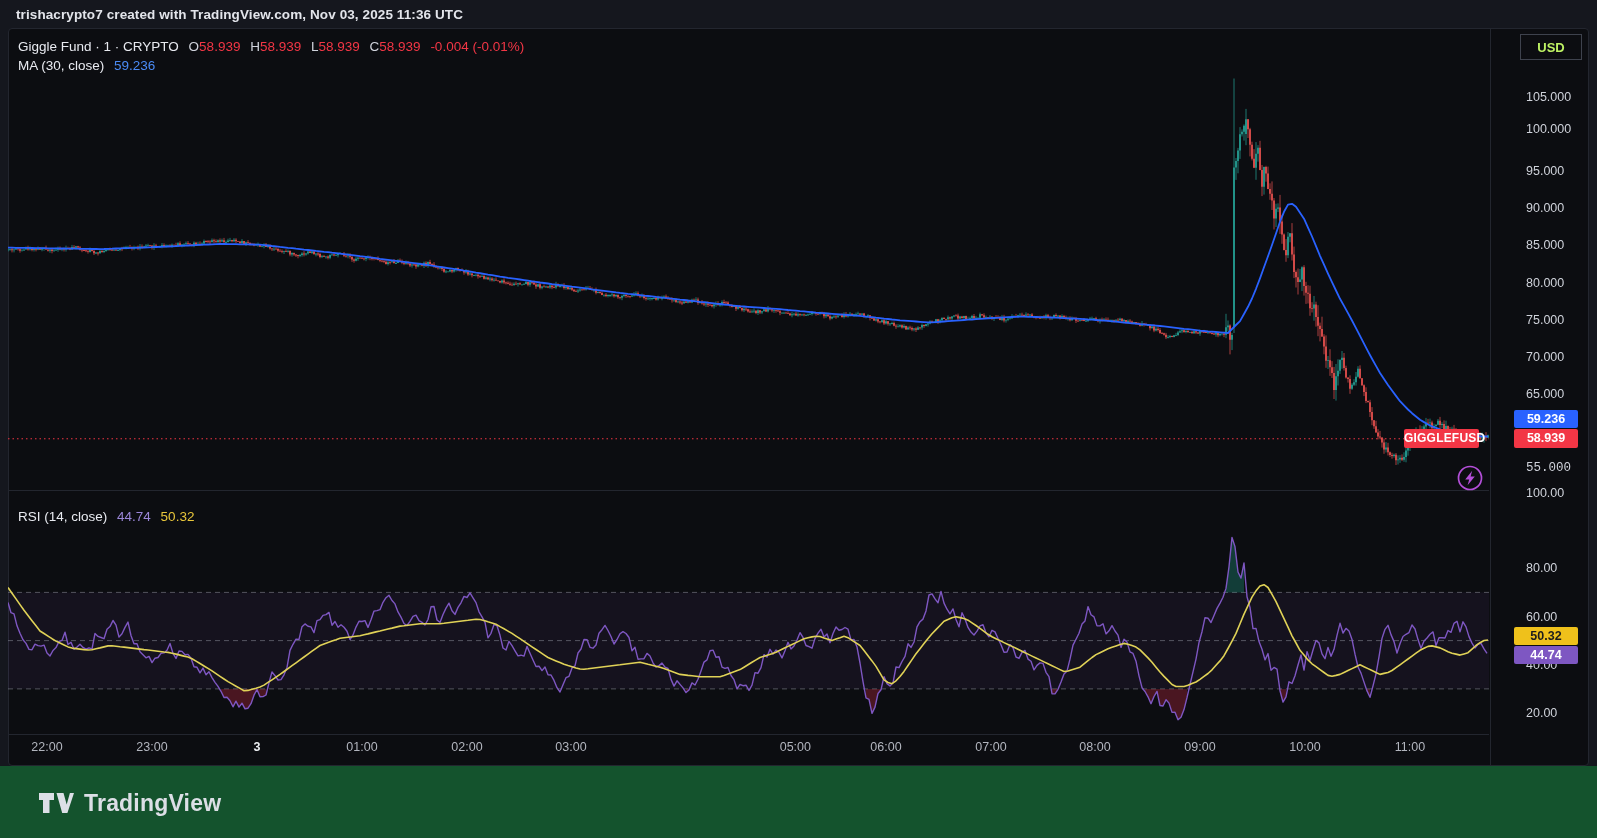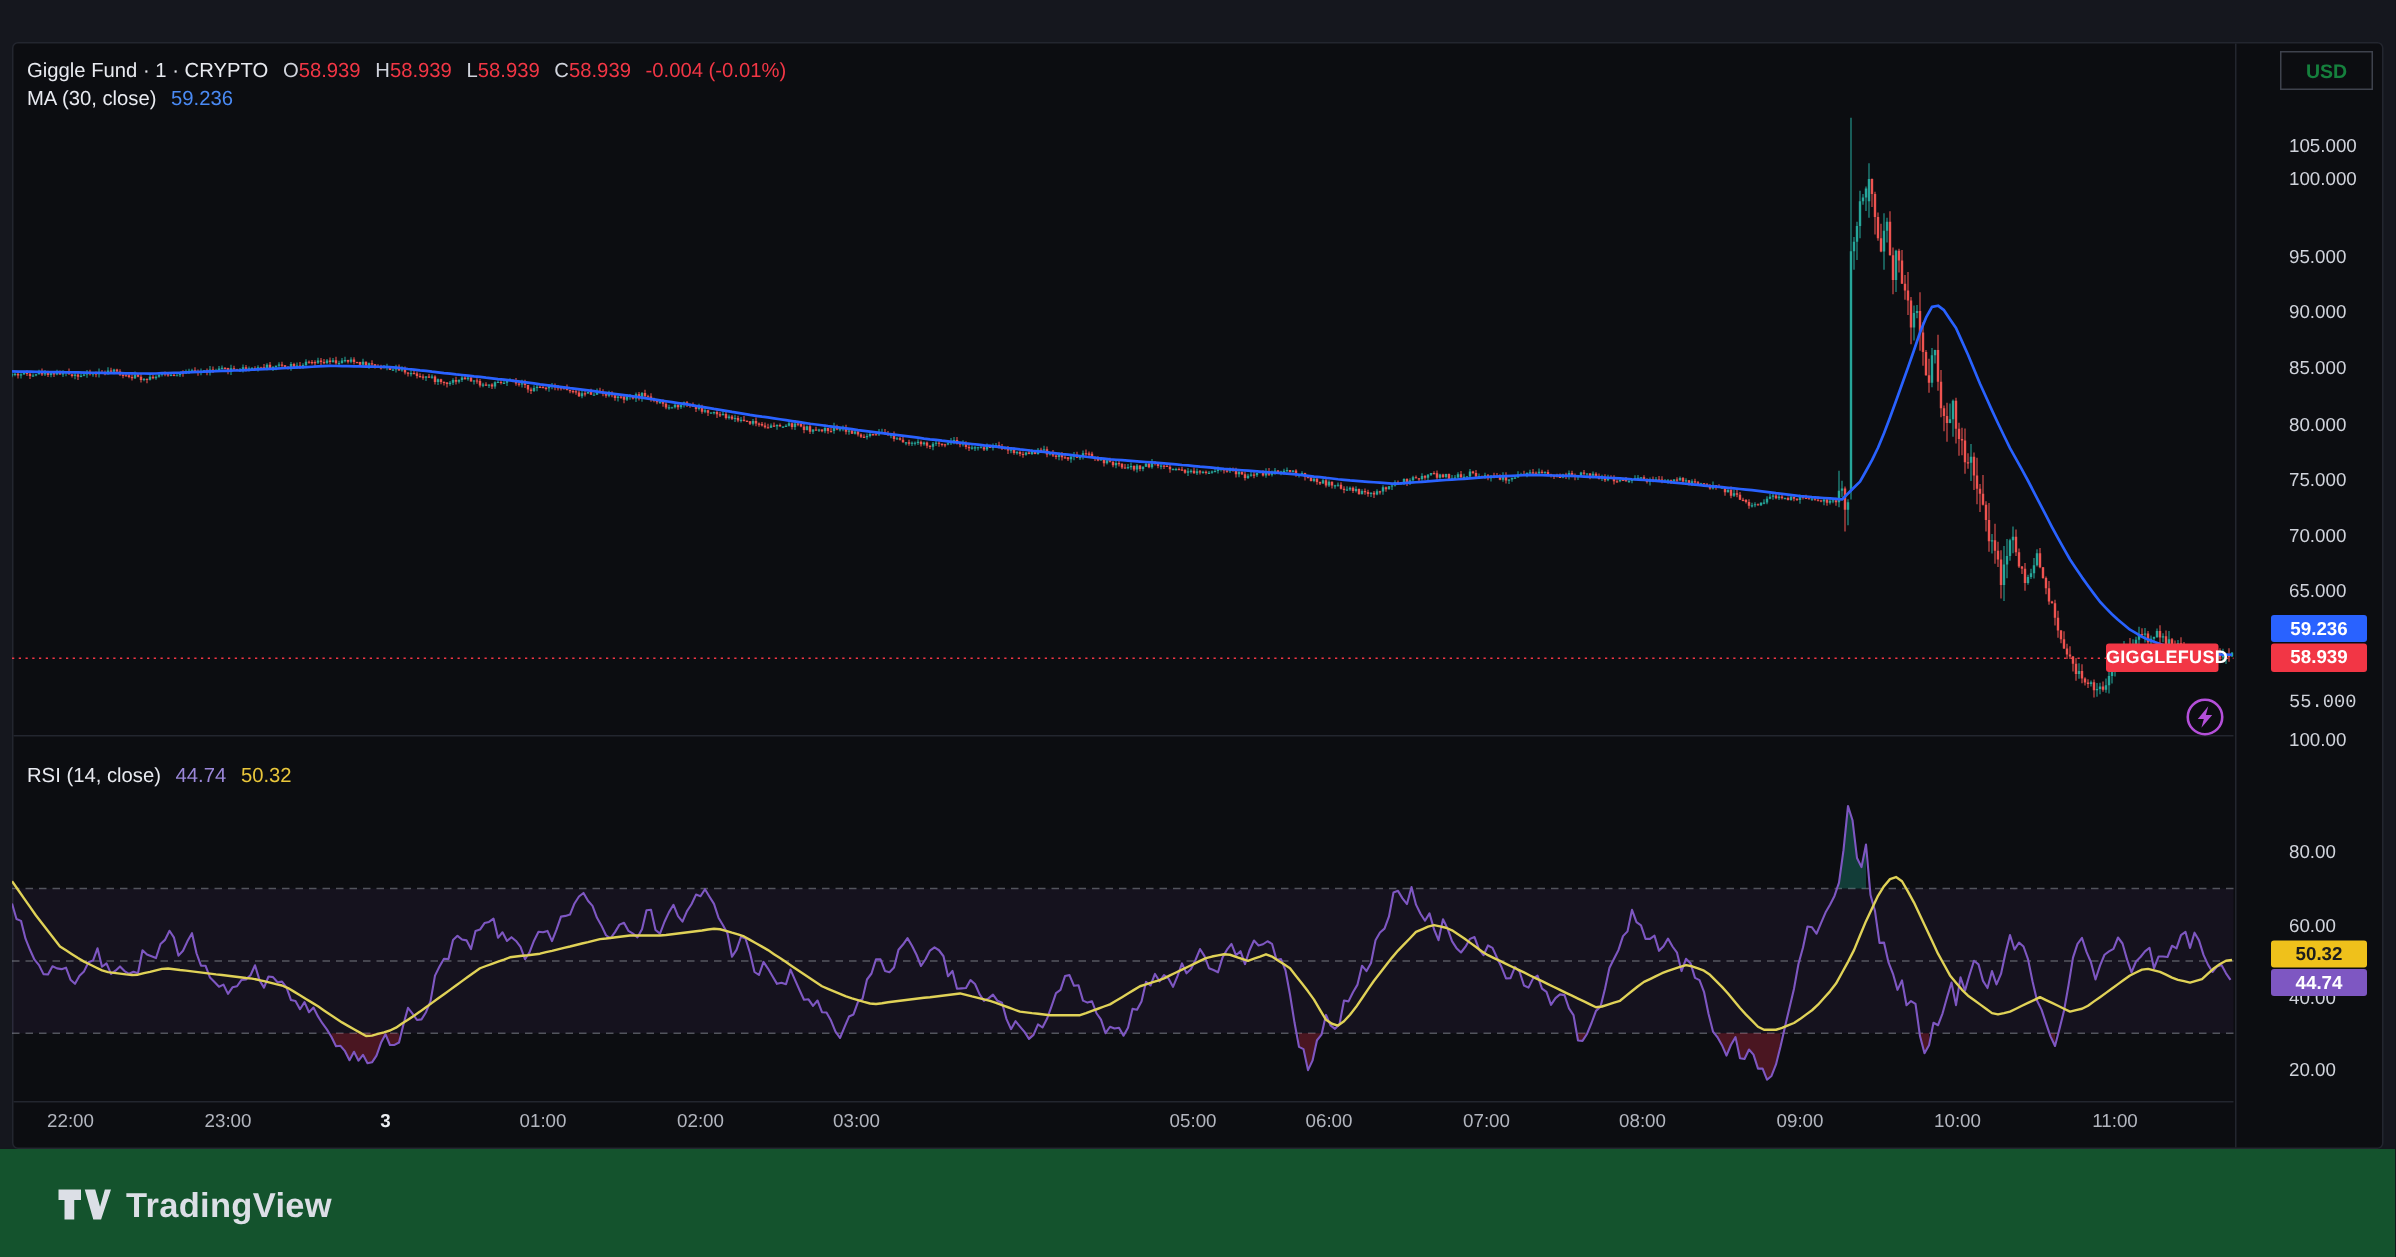--- a/index.html
+++ b/index.html
@@ -23,31 +23,32 @@
   .time-label.bold{font-weight:700;color:#eceef2;}
   .badge{position:absolute;left:1514px;width:64px;height:18px;border-radius:2px;text-align:center;
          font-size:12.5px;font-weight:600;line-height:18px;color:#fff;}
   .badge.blue{background:#2962ff;top:410px;}
   .badge.red{background:#f23645;top:429px;height:19px;line-height:19px;}
   .badge.yellow{background:#efc11b;color:#1d1d1d;top:627px;}
   .badge.purple{background:#7e57c2;top:646px;}
   .sym-badge{position:absolute;left:1404px;top:429px;width:75px;height:19px;background:#f23645;border-radius:2px;
              color:#fff;font-size:12px;font-weight:700;text-align:center;line-height:19px;letter-spacing:.2px;}
   .usd-btn{position:absolute;left:1520px;top:34px;width:62px;height:26px;border:1px solid #3e424d;border-radius:0;
-           background:transparent;color:#15803d;font-size:13px;font-weight:600;text-align:center;line-height:26px;box-sizing:border-box;}
+           background:transparent;color:#bef264;font-size:13px;font-weight:600;text-align:center;line-height:26px;box-sizing:border-box;}
   .bolt{position:absolute;left:1456px;top:464px;width:28px;height:28px;}
   .bottombar{position:absolute;left:0;top:766px;width:1597px;height:72px;background:#14532d;}
   .tv-logo{position:absolute;left:38px;top:24px;display:flex;align-items:center;}
   .tv-logo-text{margin-left:10px;font-size:23px;font-weight:700;color:#dcdfe6;letter-spacing:.2px;}
 </style>
 </head>
 <body>
 
 <div class="page">
 
+  <div class="attribution">trishacrypto7 created with TradingView.com, Nov 03, 2025 11:36 UTC</div>
 
   <div class="widget"></div>
 
   <svg class="chart-svg" id="plot" width="1597" height="838">
       <defs>
         <clipPath id="mainClip">
           <rect x="8" y="29" width="1482" height="461"></rect>
         </clipPath>
         <clipPath id="rsiClip">
           <rect x="8" y="491" width="1482" height="243"></rect>
@@ -99,21 +100,21 @@
     <span class="tok blue">59.236</span>
   </div>
   <div class="legend" style="top:509px">
     <span class="tok">RSI (14, close)</span>
     <span class="tok purple">44.74</span>
     <span class="tok yellow">50.32</span>
   </div>
 
   <div id="price-axis">
       <div class="axis-label" style="top: 89px;">105.000</div>
-      <div class="axis-label" style="top: 111px;">100.000</div>
+      <div class="axis-label" style="top: 121px;">100.000</div>
       <div class="axis-label" style="top: 163.2px;">95.000</div>
       <div class="axis-label" style="top: 200.3px;">90.000</div>
       <div class="axis-label" style="top: 237.4px;">85.000</div>
       <div class="axis-label" style="top: 274.5px;">80.000</div>
       <div class="axis-label" style="top: 311.6px;">75.000</div>
       <div class="axis-label" style="top: 348.7px;">70.000</div>
       <div class="axis-label" style="top: 385.8px;">65.000</div>
       <div class="axis-label" style="top: 460px; font-family: Liberation Mono, monospace;">55.000</div>
     </div>
   <div id="rsi-axis">

